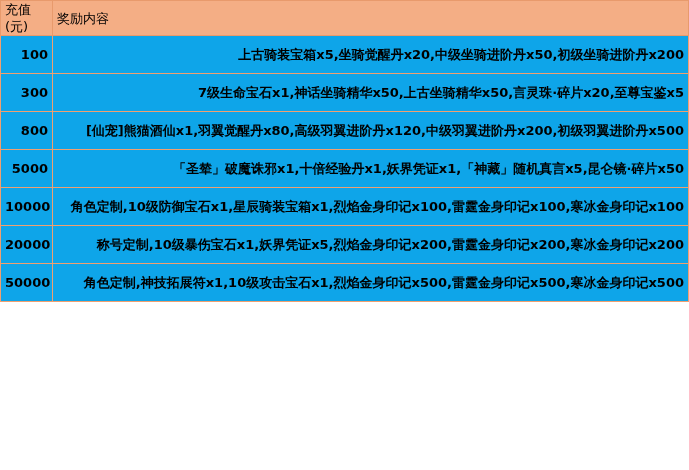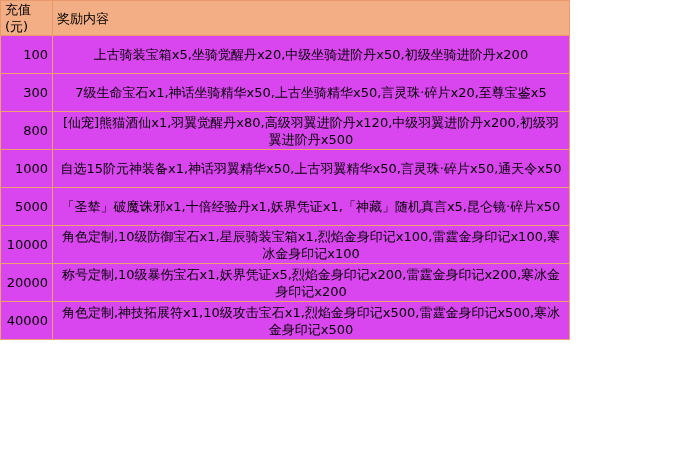--- a/index.html
+++ b/index.html
@@ -8,21 +8,21 @@
     background: #ffffff;
   }
   body {
     width: 689px;
     height: 470px;
     font-family: "DejaVu Sans", "Liberation Sans", sans-serif;
     overflow: hidden;
   }
   table.reward-table {
     border-collapse: collapse;
-    width: 570px;
+    width: 689px;
     table-layout: fixed;
   }
   table.reward-table th,
   table.reward-table td {
     border: 1px solid #f0a070;
     font-size: 13px;
     line-height: 17px;
     color: #000000;
     padding: 0 4px;
     vertical-align: middle;
@@ -40,29 +40,30 @@
     width: 52px;
     text-align: center;
   }
   td.col-amount {
     width: 52px;
     text-align: right;
     padding-right: 6px;
     white-space: nowrap;
   }
   td.col-reward {
-    text-align: center;
+    text-align: right;
     padding-left: 6px;
     word-break: break-all;
   }
   table.reward-table tbody tr {
     height: 38px;
   }
   table.reward-table tbody td {
-    background: #d946ef;
+    background: #0ea5e9;
+    font-weight: bold;
   }
 </style>
 </head>
 <body>
 
 <table class="reward-table">
   <thead>
     <tr>
       <th class="col-amount">充值(元)</th>
       <th class="col-reward">奖励内容</th>
@@ -75,33 +76,29 @@
     </tr>
     <tr>
       <td class="col-amount">300</td>
       <td class="col-reward">7级生命宝石x1,神话坐骑精华x50,上古坐骑精华x50,言灵珠·碎片x20,至尊宝鉴x5</td>
     </tr>
     <tr>
       <td class="col-amount">800</td>
       <td class="col-reward">[仙宠]熊猫酒仙x1,羽翼觉醒丹x80,高级羽翼进阶丹x120,中级羽翼进阶丹x200,初级羽翼进阶丹x500</td>
     </tr>
     <tr>
-      <td class="col-amount">1000</td>
-      <td class="col-reward">自选15阶元神装备x1,神话羽翼精华x50,上古羽翼精华x50,言灵珠·碎片x50,通天令x50</td>
-    </tr>
-    <tr>
       <td class="col-amount">5000</td>
       <td class="col-reward">「圣辇」破魔诛邪x1,十倍经验丹x1,妖界凭证x1,「神藏」随机真言x5,昆仑镜·碎片x50</td>
     </tr>
     <tr>
       <td class="col-amount">10000</td>
       <td class="col-reward">角色定制,10级防御宝石x1,星辰骑装宝箱x1,烈焰金身印记x100,雷霆金身印记x100,寒冰金身印记x100</td>
     </tr>
     <tr>
       <td class="col-amount">20000</td>
       <td class="col-reward">称号定制,10级暴伤宝石x1,妖界凭证x5,烈焰金身印记x200,雷霆金身印记x200,寒冰金身印记x200</td>
     </tr>
     <tr>
-      <td class="col-amount">40000</td>
+      <td class="col-amount">50000</td>
       <td class="col-reward">角色定制,神技拓展符x1,10级攻击宝石x1,烈焰金身印记x500,雷霆金身印记x500,寒冰金身印记x500</td>
     </tr>
   </tbody>
 </table>
 
 </body></html>

